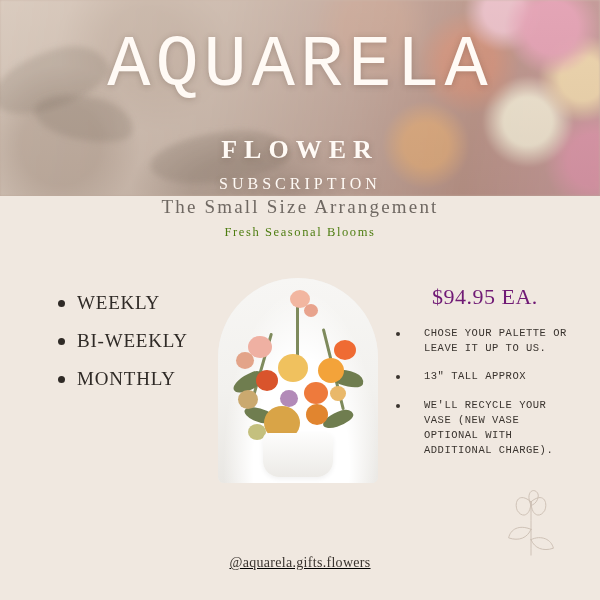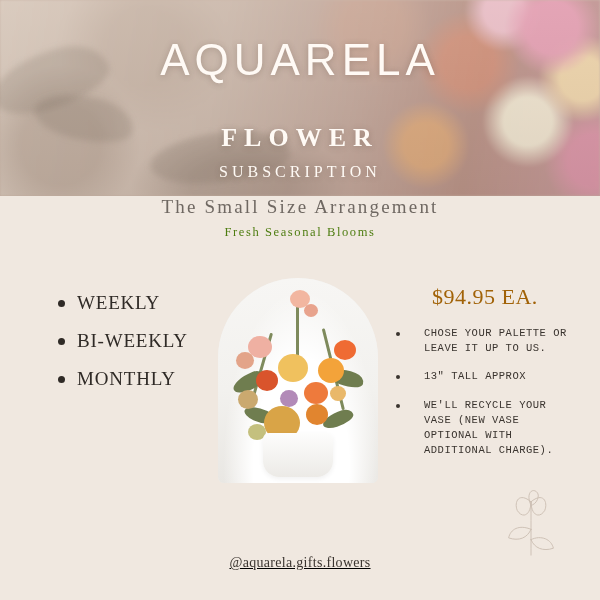--- a/index.html
+++ b/index.html
@@ -69,26 +69,26 @@
     display: flex;
     flex-direction: column;
     align-items: center;
     justify-content: flex-start;
     padding-top: 30px;
     box-sizing: border-box;
     color: #fffaf5;
     text-shadow: 0 1px 6px rgba(80,60,50,0.28);
   }
   .brand {
-    font-family: Liberation Sans, sans-serif;
-    font-size: 44px;
+    font-family: Liberation Mono, monospace;
+    font-size: 72px;
     letter-spacing: 5px;
     line-height: 1;
     font-weight: 400;
-    margin: 8px;
+    margin: 0;
     white-space: nowrap;
   }
   .sub1 {
     font-family: "Liberation Serif", serif;
     font-size: 26px;
     letter-spacing: 7px;
     margin-top: 33px;
     font-weight: 700;
   }
   .sub2 {
@@ -193,21 +193,21 @@
   }
 
   
   .price {
     position: absolute;
     left: 432px;
     top: 88px;
     font-family: "Liberation Serif", serif;
     font-size: 22px;
     letter-spacing: 0.5px;
-    color: #a16207;
+    color: #701a75;
   }
   .features {
     position: absolute;
     left: 396px;
     top: 130px;
     width: 180px;
   }
   .feature-row {
     display: flex;
     margin-bottom: 13px;

